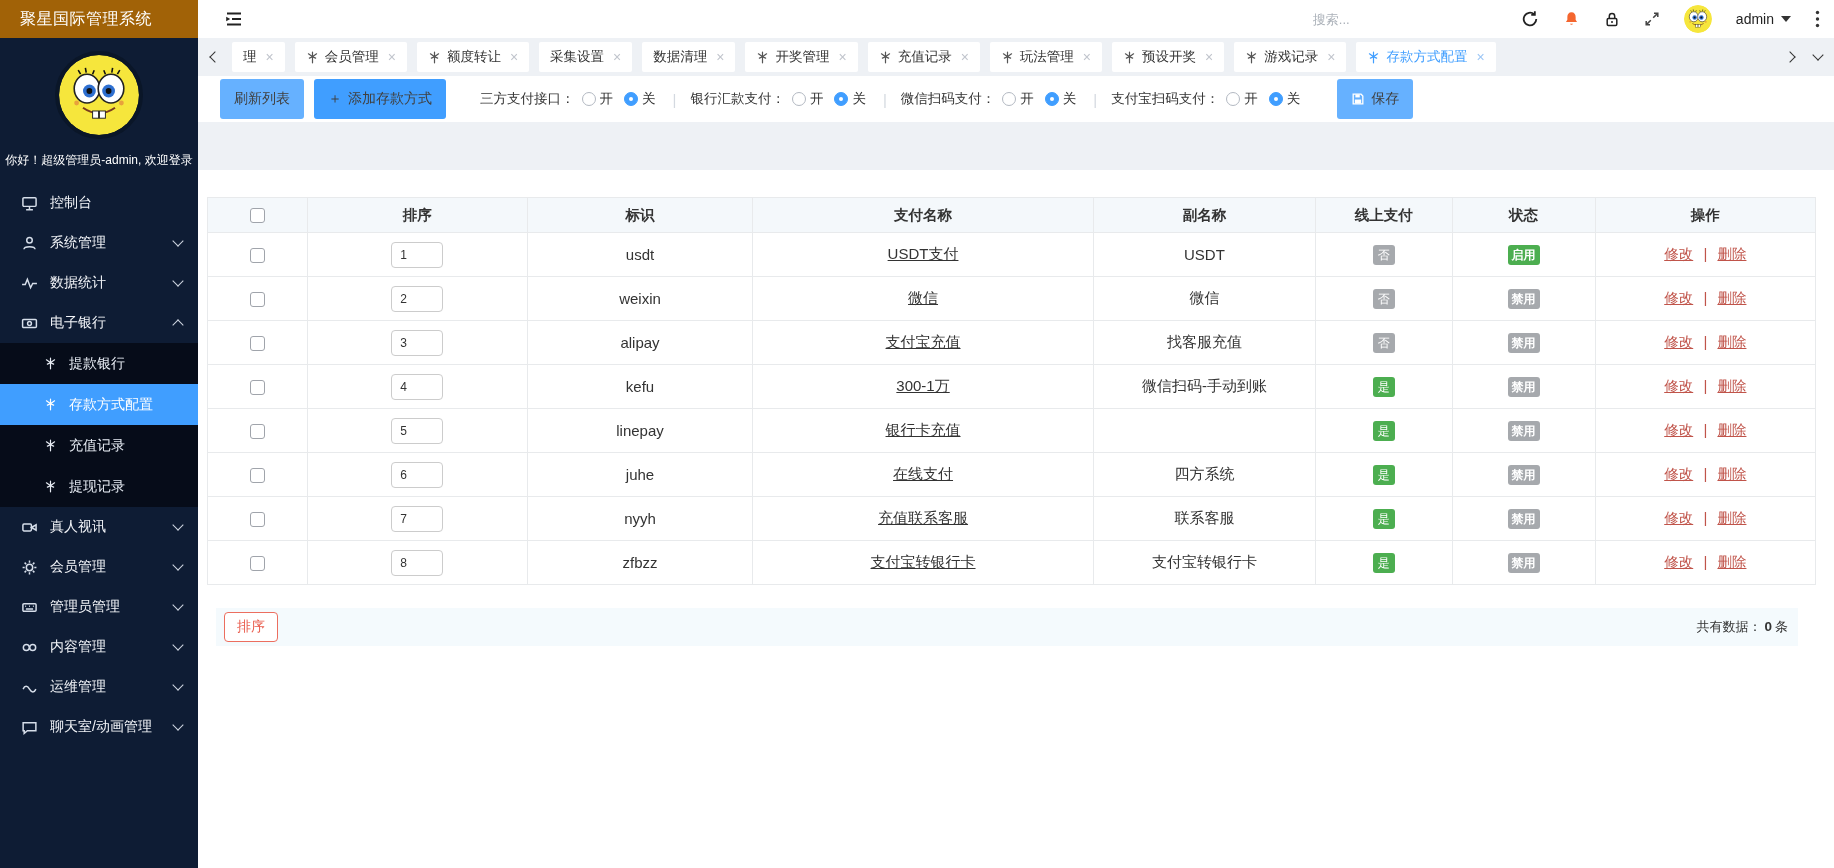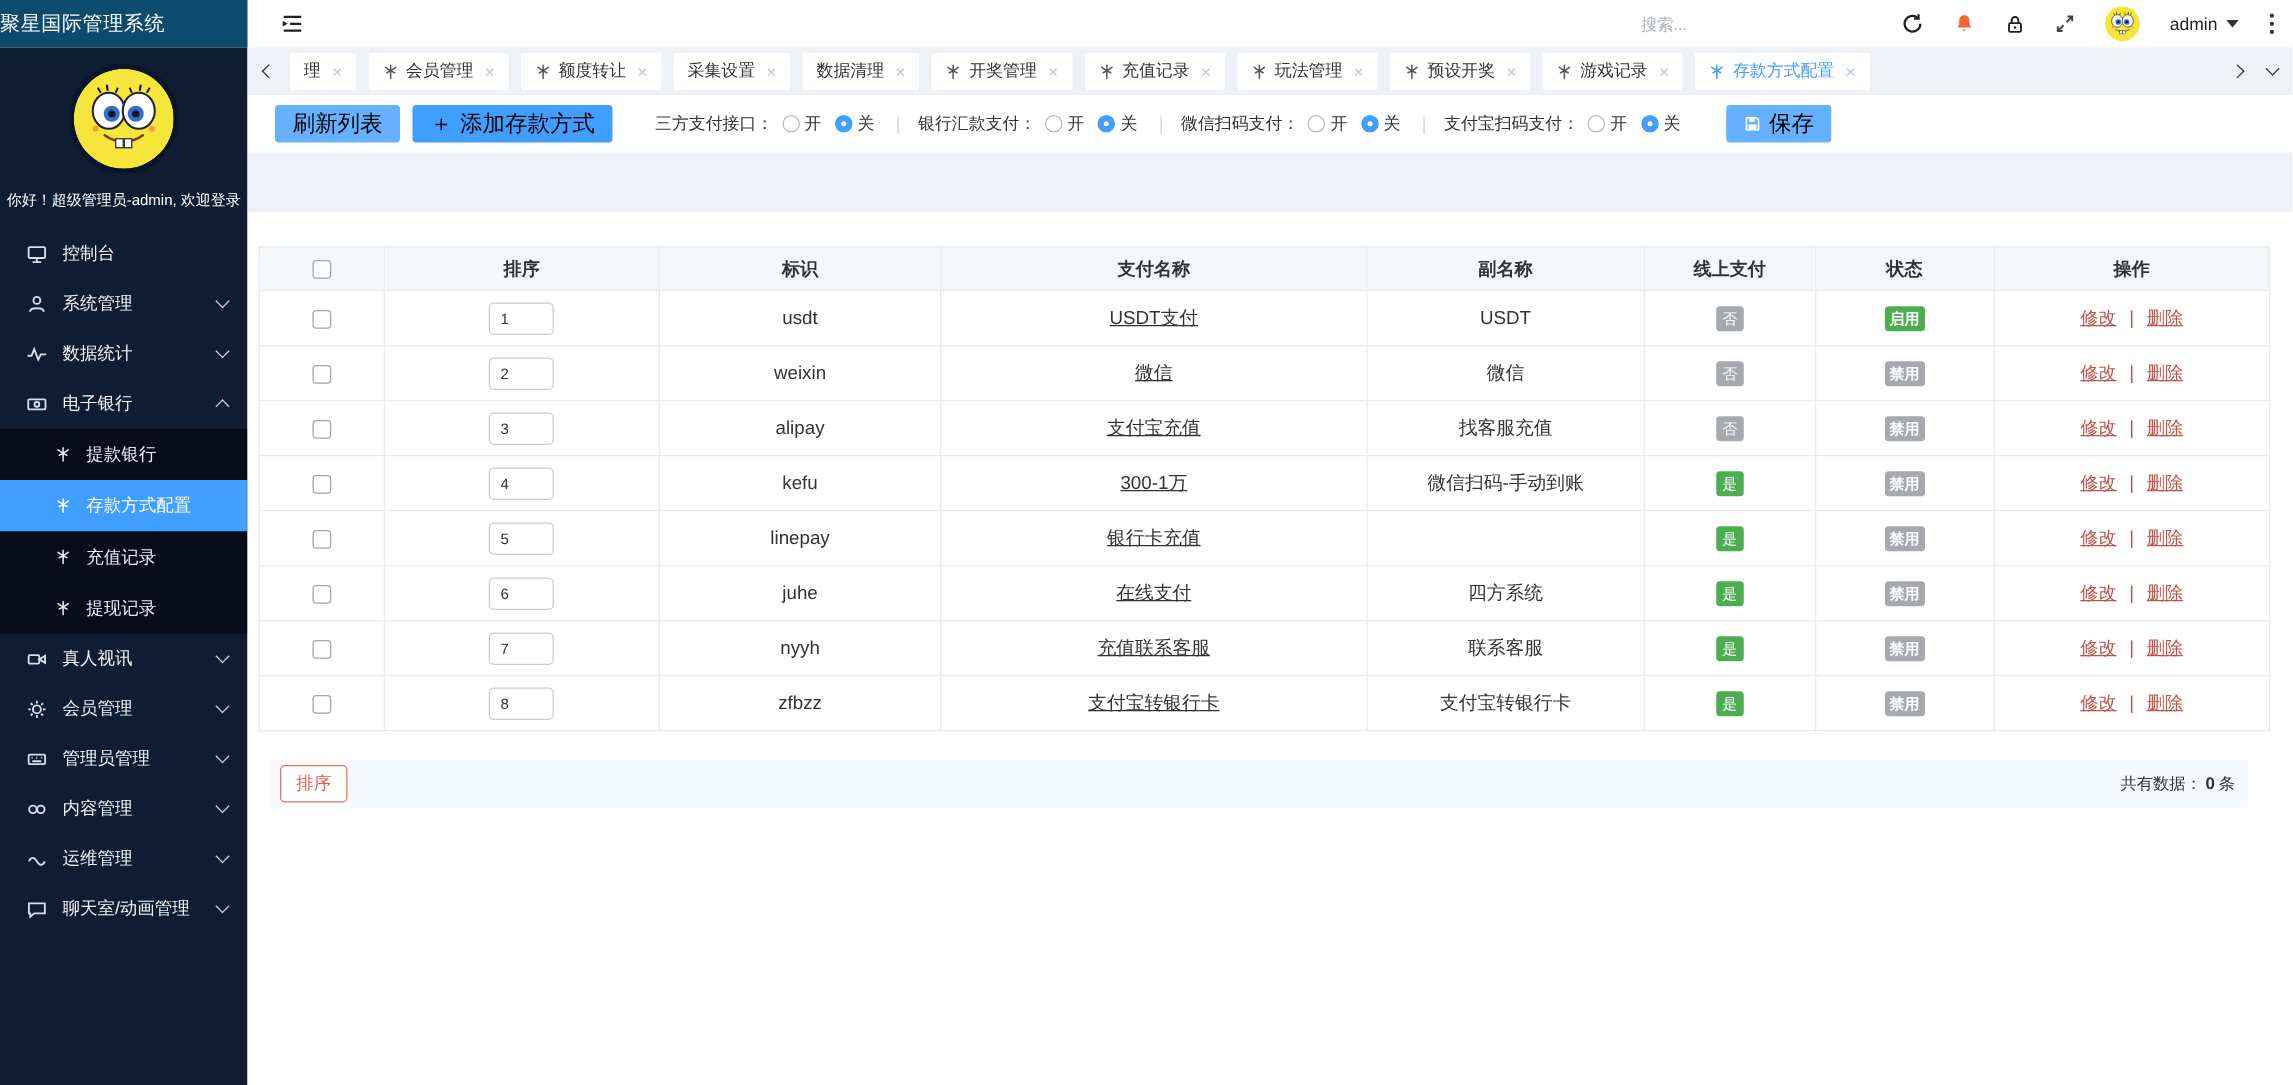--- a/index.html
+++ b/index.html
@@ -2,21 +2,21 @@
 <html><head>
 <meta charset="utf-8">
 <style>
   *{box-sizing:border-box}
   html,body{margin:0;padding:0}
   body{width:1834px;height:868px;overflow:hidden;font-family:"Liberation Sans","DejaVu Sans",sans-serif;background:#fff;color:#333}
   .app{display:flex;flex-direction:column;height:868px}
 
   
   .topbar{flex:0 0 38px;display:flex;align-items:center;background:#fff}
-  .brand{flex:0 0 198px;height:38px;background:#0c4a6e;color:#fff;display:flex;align-items:center;font-size:16px;letter-spacing:.5px}
+  .brand{flex:0 0 198px;height:38px;background:#a16207;color:#fff;display:flex;align-items:center;padding-left:20px;font-size:16px;letter-spacing:.5px}
   .hamburger{margin-left:26px;display:flex;align-items:center;cursor:pointer}
   .search-input{margin-left:auto;width:170px;border:none;outline:none;font-size:13px;color:#666;background:transparent}
   .search-input::placeholder{color:#aab0b8}
   .top-icons{display:flex;align-items:center;gap:24px;margin-left:40px;margin-right:14px}
   .tico{display:flex;align-items:center;cursor:pointer}
   .mini-avatar{width:28px;height:28px;border-radius:50%;overflow:hidden;display:block}
   .admin-wrap{display:flex;align-items:center;gap:7px;cursor:pointer;font-size:14px;color:#222}
   .caret-down{width:0;height:0;border-left:5px solid transparent;border-right:5px solid transparent;border-top:6px solid #333}
 
   
@@ -52,21 +52,21 @@
   .tabs{display:flex;gap:10px;flex:1;overflow:hidden}
   .tab{display:flex;align-items:center;background:#fff;height:30px;padding:0 11px;font-size:13.5px;color:#333;border-radius:2px;flex:0 0 auto;cursor:pointer}
   .tab .tree{color:#555;margin-right:6px}
   .tab.active{color:#409eff}
   .tab.active .tree{color:#409eff}
   .tab-close{color:#c0c4cc;margin-left:9px;font-size:14px;cursor:pointer}
   .tab.active .tab-close{color:#9cc6f5}
 
   
   .toolbar{flex:0 0 46px;background:#fff;display:flex;align-items:center;padding-left:22px}
-  .btn{color:#000000;border:none;height:30px;padding:0 14px;border-radius:3px;font-size:18px;display:inline-flex;align-items:center;gap:6px;cursor:pointer;font-family:inherit}
+  .btn{color:#404040;border:none;height:40px;padding:0 14px;border-radius:3px;font-size:14px;display:inline-flex;align-items:center;gap:6px;cursor:pointer;font-family:inherit}
   .btn-refresh{background:#66b1ff}
   .btn-add{background:#409eff;margin-left:10px}
   .btn-save{background:#66b1ff;margin-left:26px}
   .switches{display:flex;align-items:center;margin-left:34px;font-size:13.5px;color:#333}
   .sw-label{margin-right:7px}
   .radio{display:inline-flex;align-items:center;margin-right:11px;cursor:pointer}
   .rdot{width:14px;height:14px;border-radius:50%;border:1px solid #b3b9c2;background:#fff;margin-right:4px;position:relative}
   .rdot.checked{border-color:#409eff;background:#409eff}
   .rdot.checked::after{content:"";position:absolute;left:4px;top:4px;width:4px;height:4px;border-radius:50%;background:#fff}
   .sw-sep{color:#d4d9e0;margin:0 14px 0 6px;font-size:15px}

